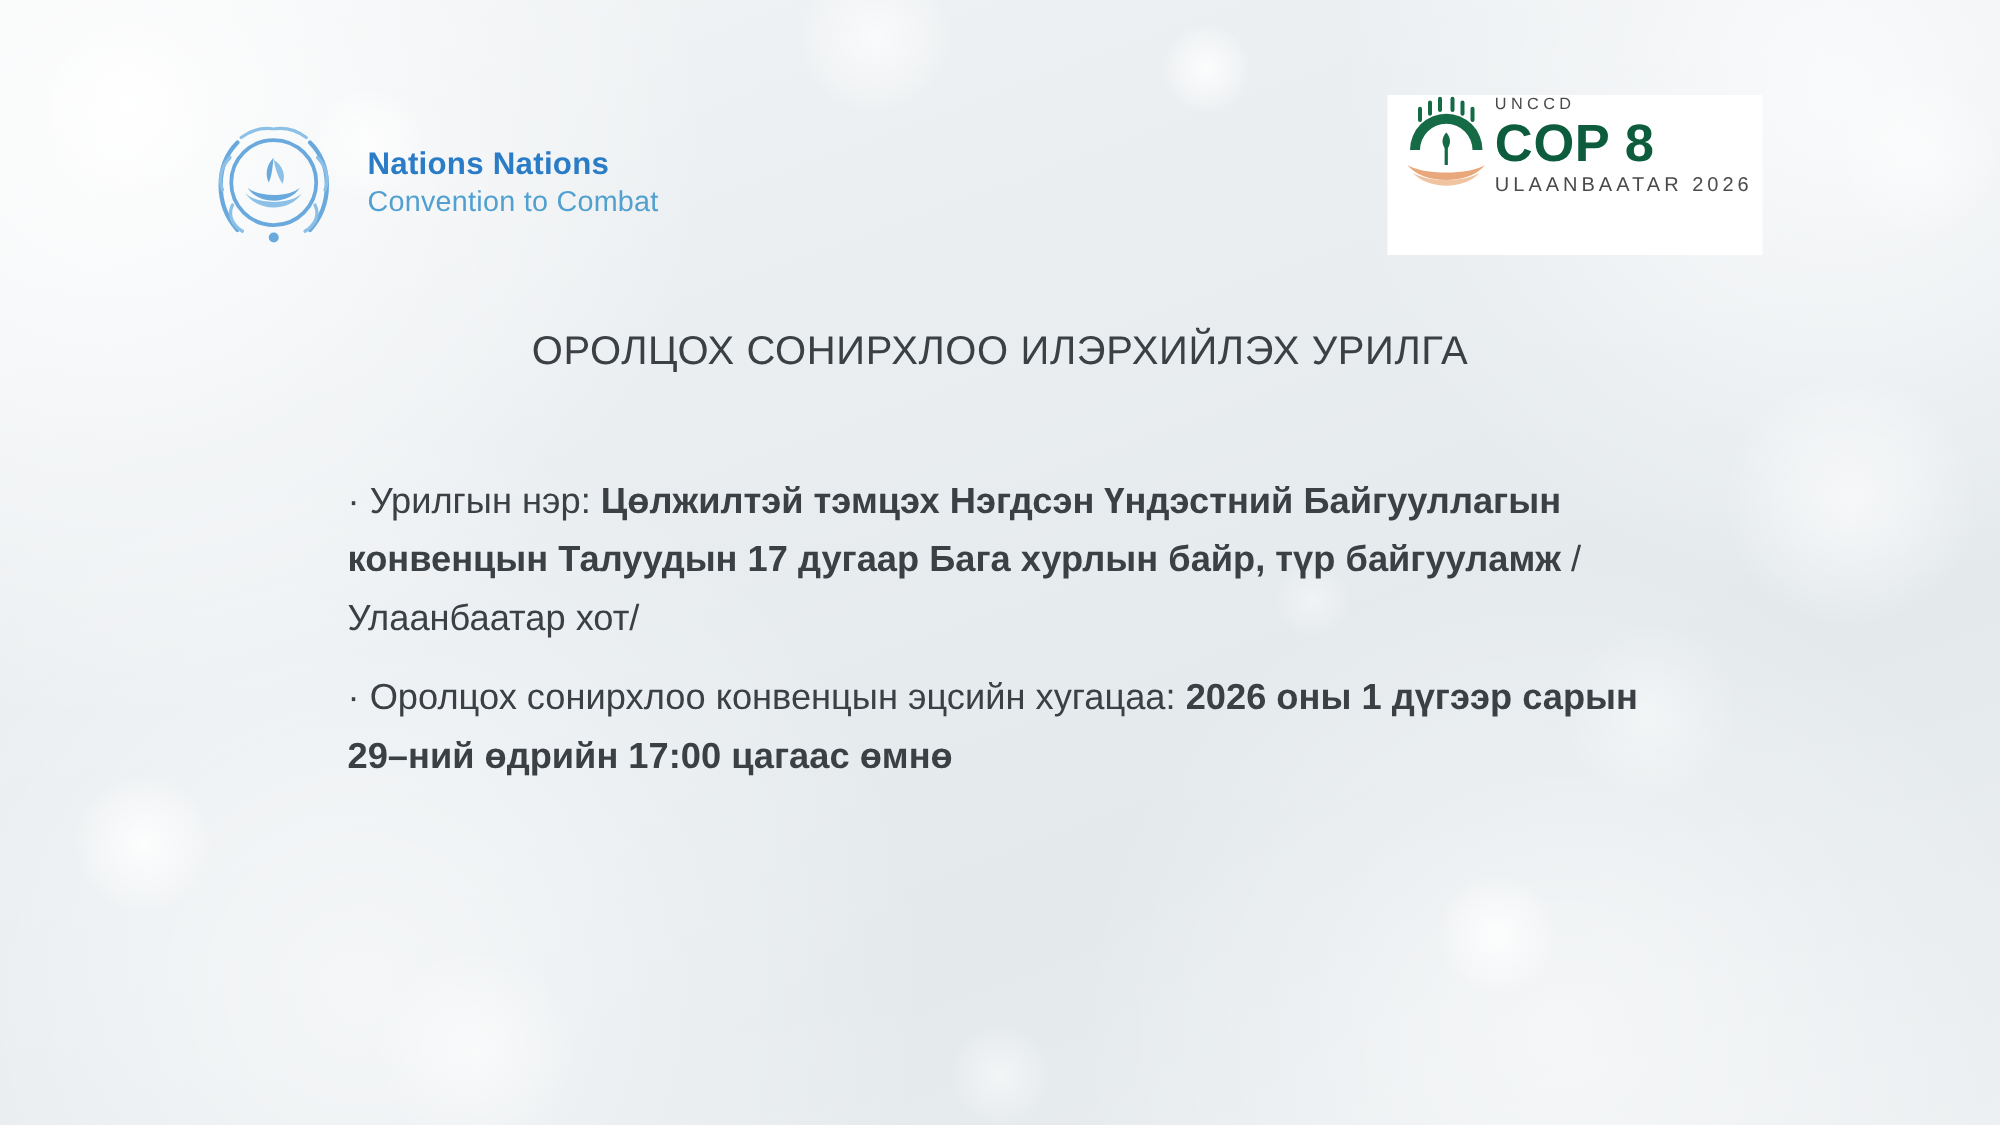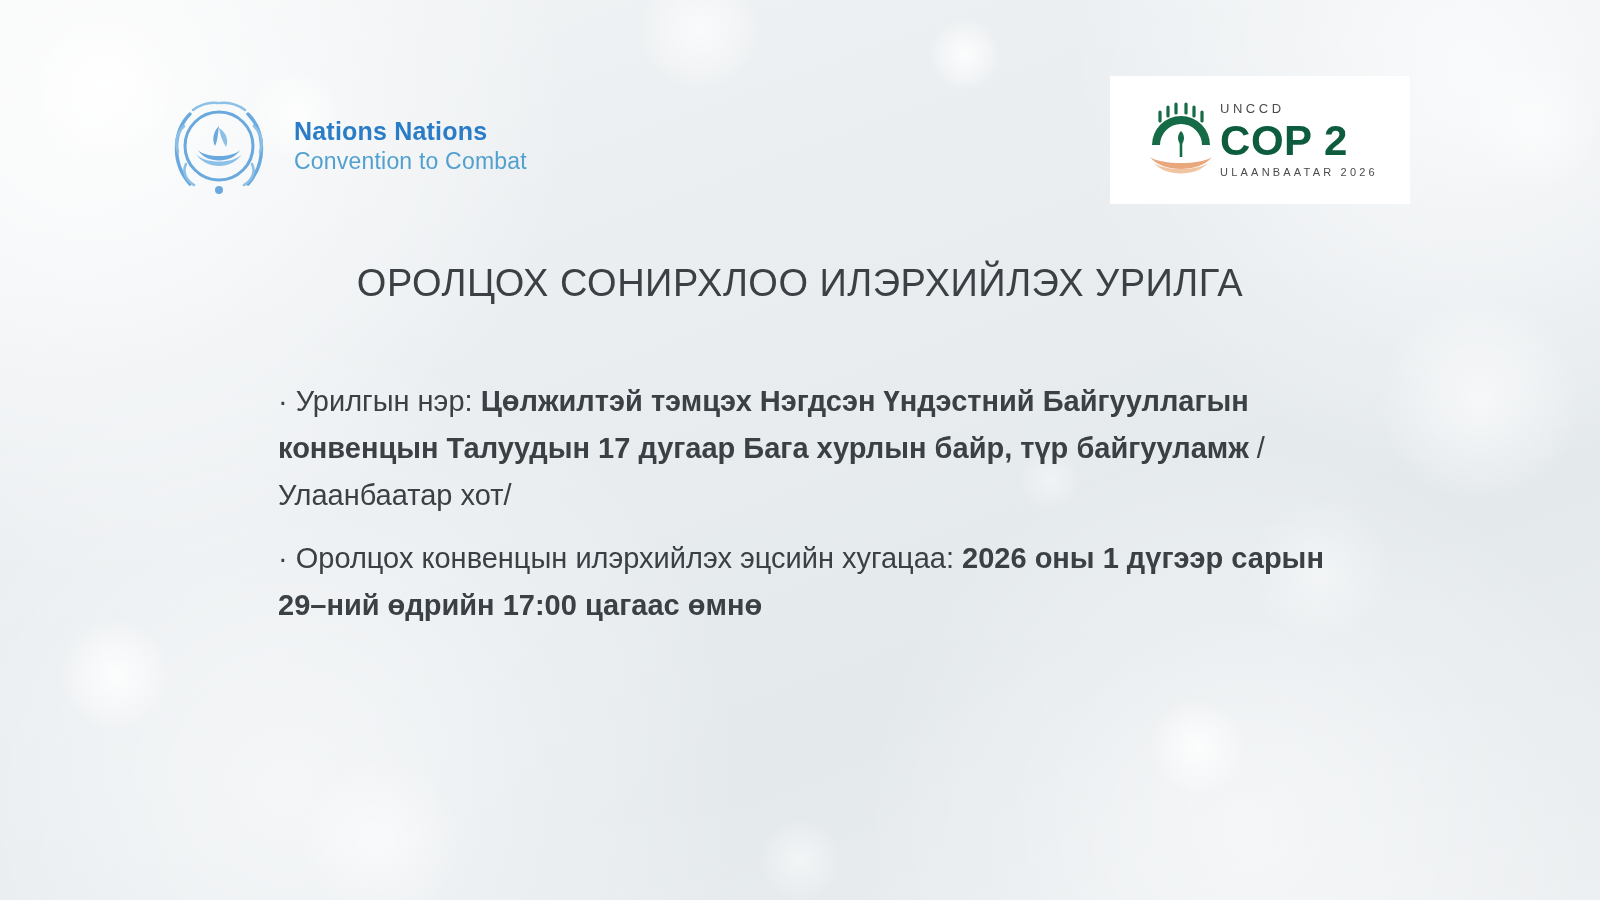--- a/index.html
+++ b/index.html
@@ -74,55 +74,54 @@
 
   
   .cop-card {
     position: absolute;
     left: 1110px;
     top: 76px;
     width: 300px;
     height: 128px;
     background: #ffffff;
     display: flex;
-    align-items: center;
     justify-content: center;
     gap: 0;
   }
   .cop-mark { width: 78px; height: 78px; flex: 0 0 auto; }
   .cop-words { line-height: 1; }
   .cop-top {
     font-size: 13px;
     letter-spacing: 3.5px;
     color: #4a4a4a;
     margin-bottom: 5px;
     font-family: "Liberation Sans", sans-serif;
   }
   .cop-main {
     font-size: 42px;
     font-weight: bold;
     color: #0c5c3d;
     letter-spacing: 0.5px;
     line-height: 1;
   }
   .cop-bottom {
-    font-size: 11px;
+    font-size: 16px;
     letter-spacing: 3.2px;
     color: #4a4a4a;
     margin-top: 5px;
   }
 
   
   .slide-title {
     position: absolute;
     left: 0;
     top: 262px;
     width: 1600px;
     text-align: center;
-    font-size: 38px;
+    font-size: 32px;
     color: #3b4045;
     letter-spacing: .5px;
   }
 
   
   .body-block {
     position: absolute;
     left: 262px;
     top: 362px;
     width: 1090px;
@@ -195,25 +194,25 @@
           <line x1="60" y1="20" x2="60" y2="11"></line>
         </g>
         <path d="M39 30 C35 34 35 40 39 44 C43 40 43 34 39 30Z" fill="#146b45"></path>
         <line x1="39" y1="42" x2="39" y2="56" stroke="#146b45" stroke-width="2.6"></line>
         <path d="M8 56 C20 72 58 72 70 56 C58 64 20 64 8 56Z" fill="#e8a87c"></path>
         <path d="M12 62 C24 76 54 76 66 62 C54 70 24 70 12 62Z" fill="#f0c3a1"></path>
       </svg>
     </span>
     <div class="cop-words">
       <div class="cop-top">UNCCD</div>
-      <div class="cop-main">COP 2</div>
+      <div class="cop-main">COP 8</div>
       <div class="cop-bottom">ULAANBAATAR 2026</div>
     </div>
   </div>
 
   <div class="slide-title">ОРОЛЦОХ СОНИРХЛОО ИЛЭРХИЙЛЭХ УРИЛГА</div>
 
   <div class="body-block">
       <p><span>·</span><span> Урилгын нэр: </span><span class="b-strong">Цөлжилтэй тэмцэх Нэгдсэн Үндэстний Байгууллагын конвенцын Талуудын 17 дугаар Бага хурлын байр, түр байгууламж</span><span> /Улаанбаатар хот/</span></p>
-      <p><span>·</span><span> Оролцох конвенцын илэрхийлэх эцсийн хугацаа: </span><span class="b-strong">2026 оны 1 дүгээр сарын  29–ний өдрийн 17:00 цагаас өмнө</span></p>
+      <p><span>·</span><span> Оролцох сонирхлоо конвенцын эцсийн хугацаа: </span><span class="b-strong">2026 оны 1 дүгээр сарын  29–ний өдрийн 17:00 цагаас өмнө</span></p>
     </div>
 
 </div>
 
 </body></html>

